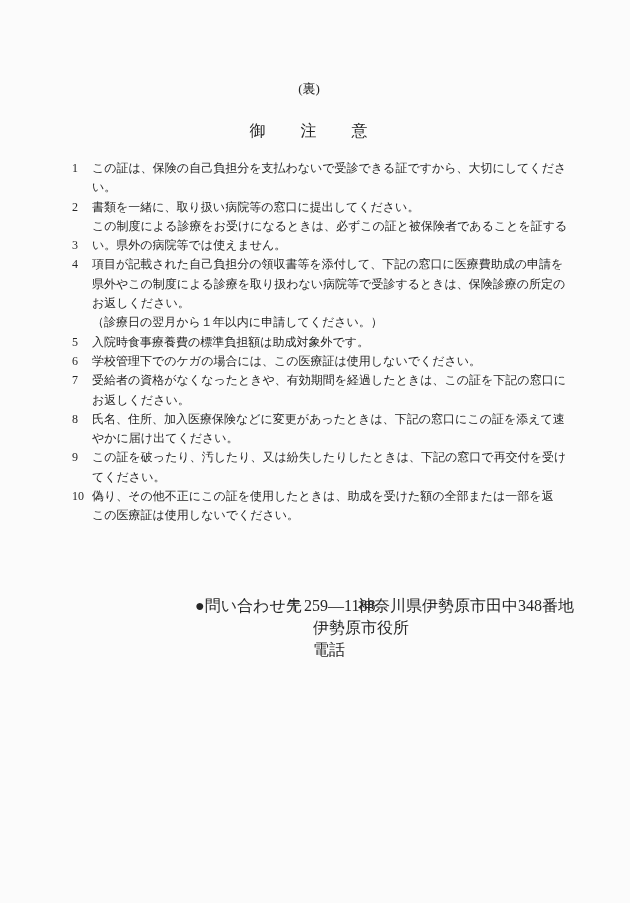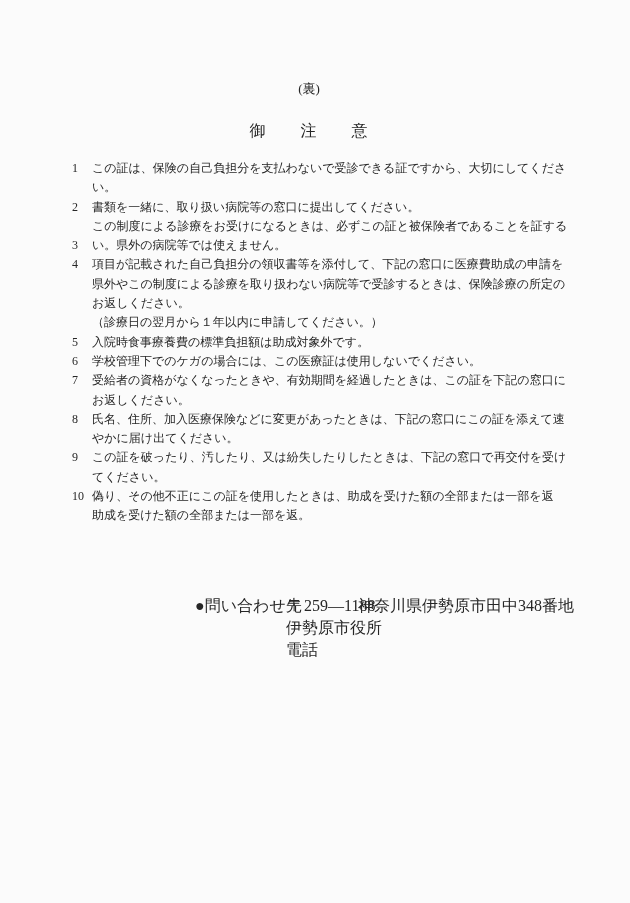--- a/index.html
+++ b/index.html
@@ -53,21 +53,21 @@
   .contact {
     position: absolute;
     top: 595px; left: 195px;
     font-size: 16px;
     line-height: 22px;
     white-space: nowrap;
   }
   .contact-line1 { display: flex; }
   .contact-label { flex: 0 0 93px; width: 93px; }
   .postal { flex: 0 0 70px; width: 70px; }
-  .indent { margin-left: 91px; }
+  .indent { margin-left: 118px; }
 </style>
 </head>
 <body>
 
 <div class="page">
 
   <div class="side-label">(裏)</div>
   <div class="doc-title">御　　注　　意</div>
 
   <ol class="notices">
@@ -130,21 +130,21 @@
       <span class="num">9</span>
       <span class="nbody">
         <span class="line">この証を破ったり、汚したり、又は紛失したりしたときは、下記の窓口で再交付を受け</span>
         <span class="line">てください。</span>
       </span>
     </li>
     <li class="notice">
       <span class="num">10</span>
       <span class="nbody">
         <span class="line">偽り、その他不正にこの証を使用したときは、助成を受けた額の全部または一部を返</span>
-        <span class="line">助成を受けた額の全部または一部を返。</span>
+        <span class="line">この医療証は使用しないでください。</span>
       </span>
     </li>
   </ol>
 
   <div class="contact">
     <div class="contact-line1">
       <span class="contact-label"><span>●</span><span>問い合わせ先</span></span>
       <span class="postal">〒259—1188</span>
       <span class="address">神奈川県伊勢原市田中348番地</span>
     </div>

